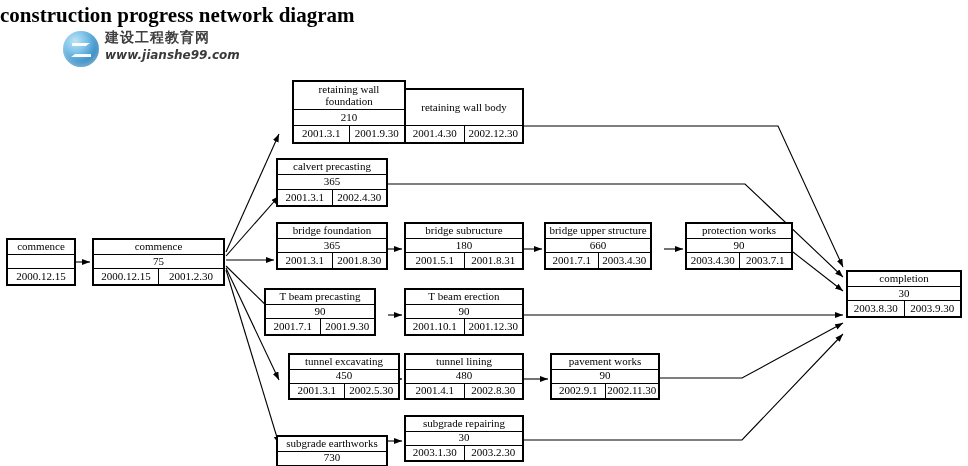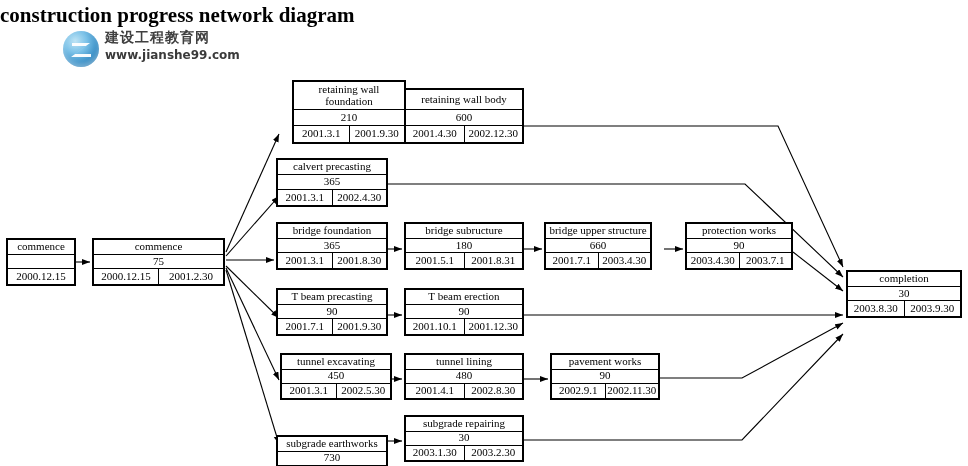--- a/index.html
+++ b/index.html
@@ -35,20 +35,21 @@
     position:absolute;left:42px;top:1px;
     font-family:"DejaVu Sans", sans-serif;
     font-size:14px;font-weight:bold;color:#404040;letter-spacing:1px;
     white-space:nowrap;
   }
   #logo .url{
     position:absolute;left:42px;top:20px;
     font-family:"DejaVu Sans", sans-serif;
     font-size:12px;font-weight:bold;color:#3a3a3a;letter-spacing:0px;
     white-space:nowrap;
+    font-style:italic;
   }
   
   #wires{position:absolute;left:0;top:0;width:968px;height:466px;}
   
   .node{
     position:absolute;
     box-sizing:border-box;
     border:2px solid #000;
     background:#fff;
     display:flex;flex-direction:column;
@@ -155,21 +156,20 @@
         <div class="name">retaining wall
 foundation</div>
         <div class="dur">210</div>
         <div class="dates">
           <span class="left">2001.3.1</span>
           <span class="right">2001.9.30</span>
         </div>
       </div>
       <div class="node" style="left: 404px; top: 88px; width: 120px; height: 56px;">
         <div class="name">retaining wall body</div>
-        <div class="dur">600</div>
         <div class="dates">
           <span class="left">2001.4.30</span>
           <span class="right">2002.12.30</span>
         </div>
       </div>
       <div class="node" style="left: 276px; top: 158px; width: 112px; height: 49px;">
         <div class="name">calvert precasting</div>
         <div class="dur">365</div>
         <div class="dates">
           <span class="left">2001.3.1</span>
@@ -201,37 +201,37 @@
         </div>
       </div>
       <div class="node" style="left: 685px; top: 222px; width: 108px; height: 48px;">
         <div class="name">protection works</div>
         <div class="dur">90</div>
         <div class="dates">
           <span class="left">2003.4.30</span>
           <span class="right">2003.7.1</span>
         </div>
       </div>
-      <div class="node" style="left: 276px; top: 288px; width: 112px; height: 48px;">
+      <div class="node" style="left: 264px; top: 288px; width: 112px; height: 48px;">
         <div class="name">T beam precasting</div>
         <div class="dur">90</div>
         <div class="dates">
           <span class="left">2001.7.1</span>
           <span class="right">2001.9.30</span>
         </div>
       </div>
       <div class="node" style="left: 404px; top: 288px; width: 120px; height: 48px;">
         <div class="name">T beam erection</div>
         <div class="dur">90</div>
         <div class="dates">
           <span class="left">2001.10.1</span>
           <span class="right">2001.12.30</span>
         </div>
       </div>
-      <div class="node" style="left: 280px; top: 353px; width: 112px; height: 47px;">
+      <div class="node" style="left: 288px; top: 353px; width: 112px; height: 47px;">
         <div class="name">tunnel excavating</div>
         <div class="dur">450</div>
         <div class="dates">
           <span class="left">2001.3.1</span>
           <span class="right">2002.5.30</span>
         </div>
       </div>
       <div class="node" style="left: 404px; top: 353px; width: 120px; height: 47px;">
         <div class="name">tunnel lining</div>
         <div class="dur">480</div>

